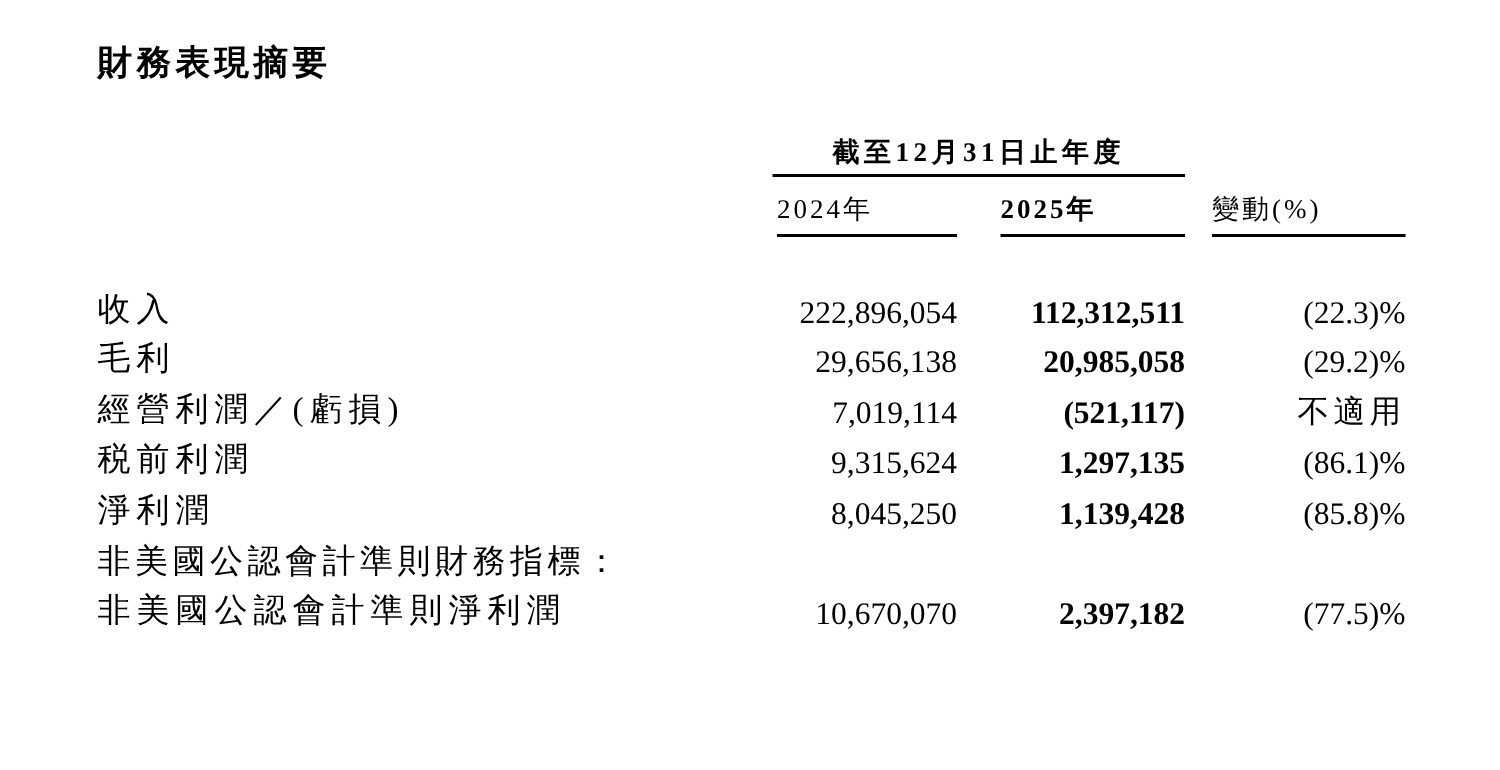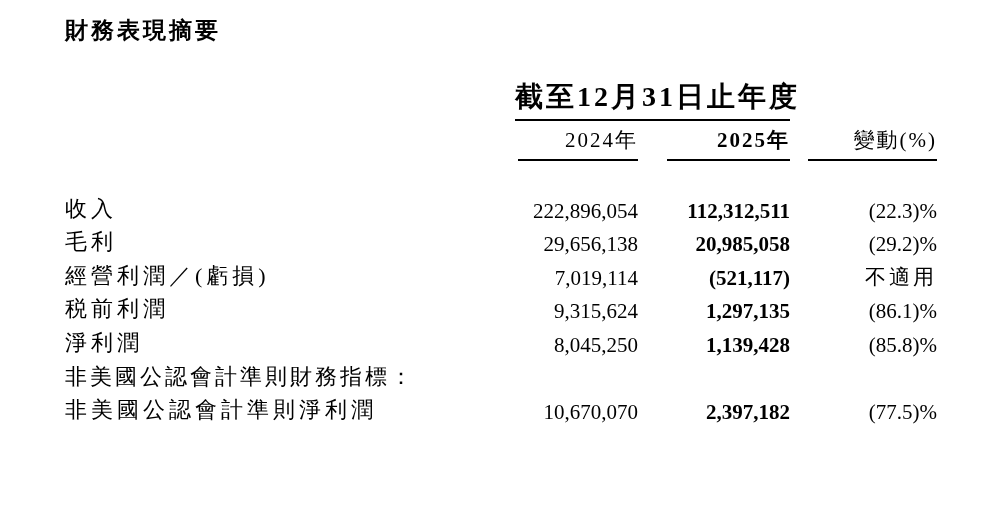--- a/index.html
+++ b/index.html
@@ -5,43 +5,43 @@
   html,body{margin:0;padding:0;background:#ffffff;}
   .sheet{
     position:relative;
     width:1000px;height:513px;
     background:#ffffff;
     color:#000000;
     font-family:"Liberation Serif","DejaVu Serif",serif;
     overflow:hidden;
   }
   .title{
-    position:absolute;left:65px;top:15px;
+    position:absolute;left:65px;top:26px;
     font-family:"Liberation Sans","DejaVu Sans",sans-serif;
     font-weight:700;font-size:23px;letter-spacing:3px;
   }
   table.fin{
     position:absolute;left:65px;top:78px;
     width:872px;border-collapse:collapse;table-layout:fixed;
     font-size:21px;
   }
   td{padding:0;vertical-align:bottom;}
   
   tr.period-row td{height:40px;}
   .period-rule{
     margin-left:auto;width:275px;text-align:center;
-    font-weight:700;letter-spacing:3px;font-size:28px;
+    font-weight:700;letter-spacing:3px;font-size:18px;
     border-bottom:2px solid #000;padding-bottom:3px;
     white-space:nowrap;
   }
   tr.years-row td{height:40px;}
   .year-rule{
-    margin-left:auto;text-align:right;
+    margin-left:auto;text-align:left;
     border-bottom:2px solid #000;padding-bottom:5px;
-    font-size:21px;letter-spacing:2px;white-space:nowrap;
+    font-size:18px;letter-spacing:2px;white-space:nowrap;
   }
   .w2024{width:120px;}
   .w2025{width:123px;font-weight:700;}
   .wchg{width:129px;}
   tr.note-row td{height:34px;}
   .unit-note{
     font-style:italic;text-align:center;
     font-size:21px;letter-spacing:4px;
     padding-right:35px;white-space:nowrap;
   }

